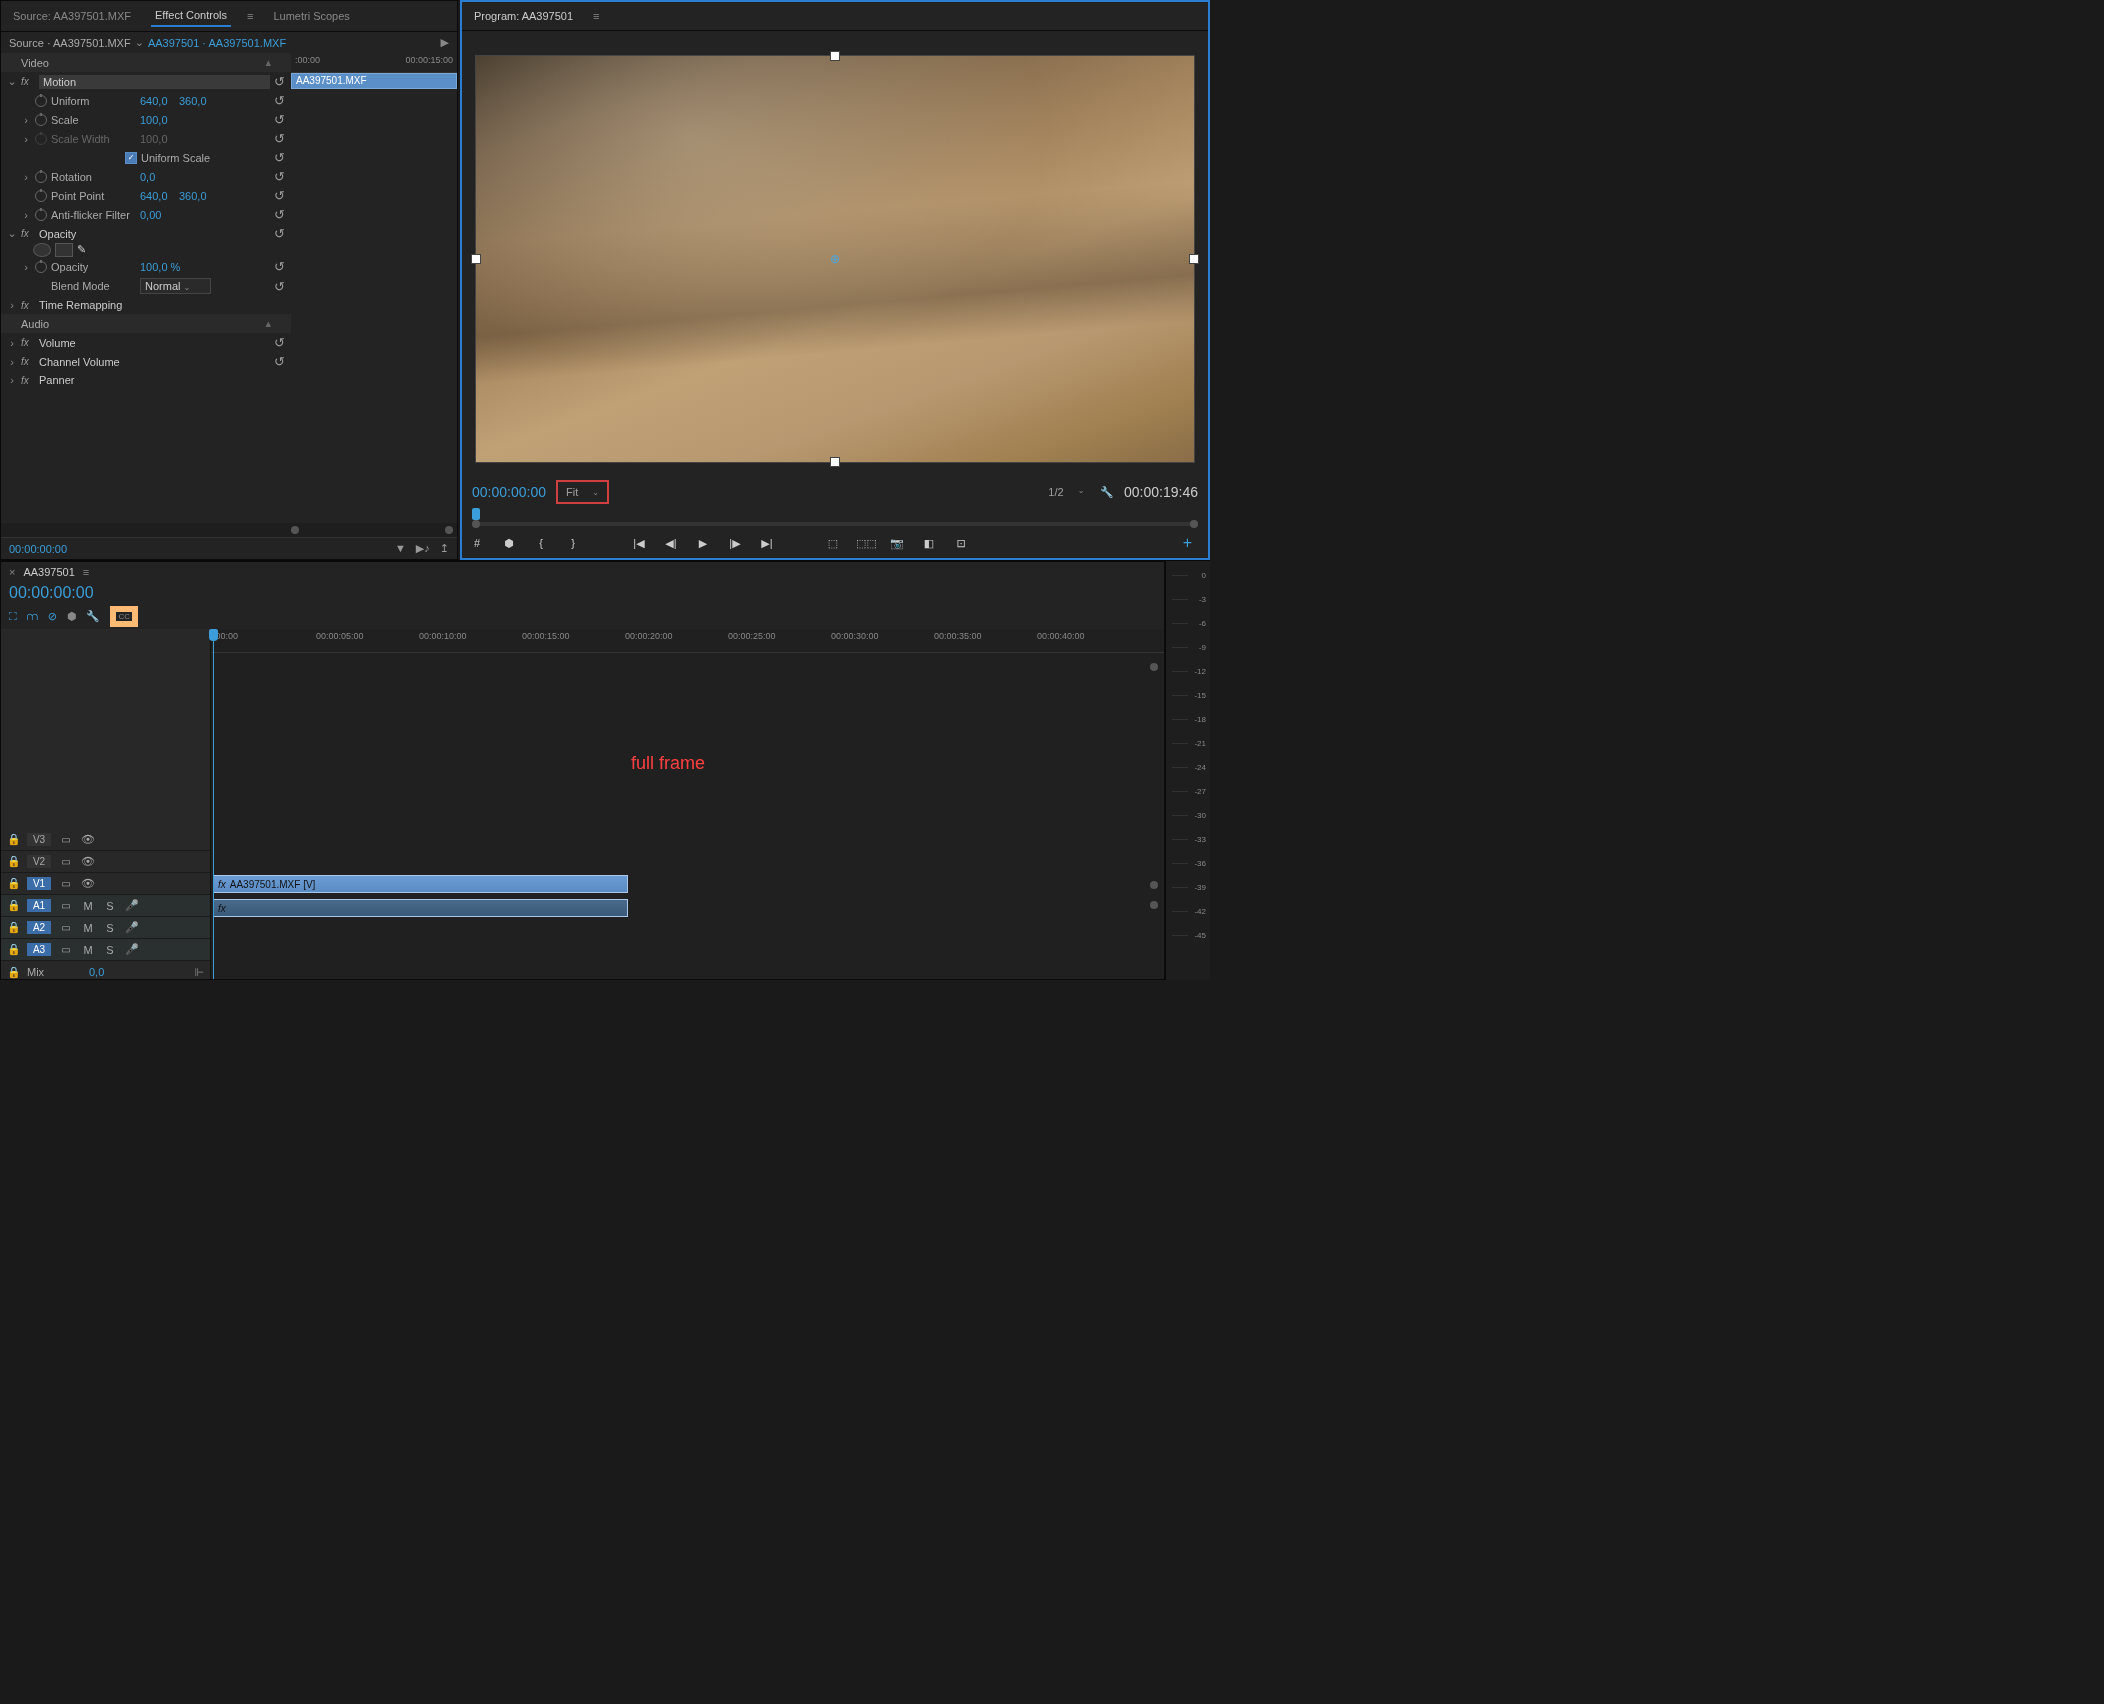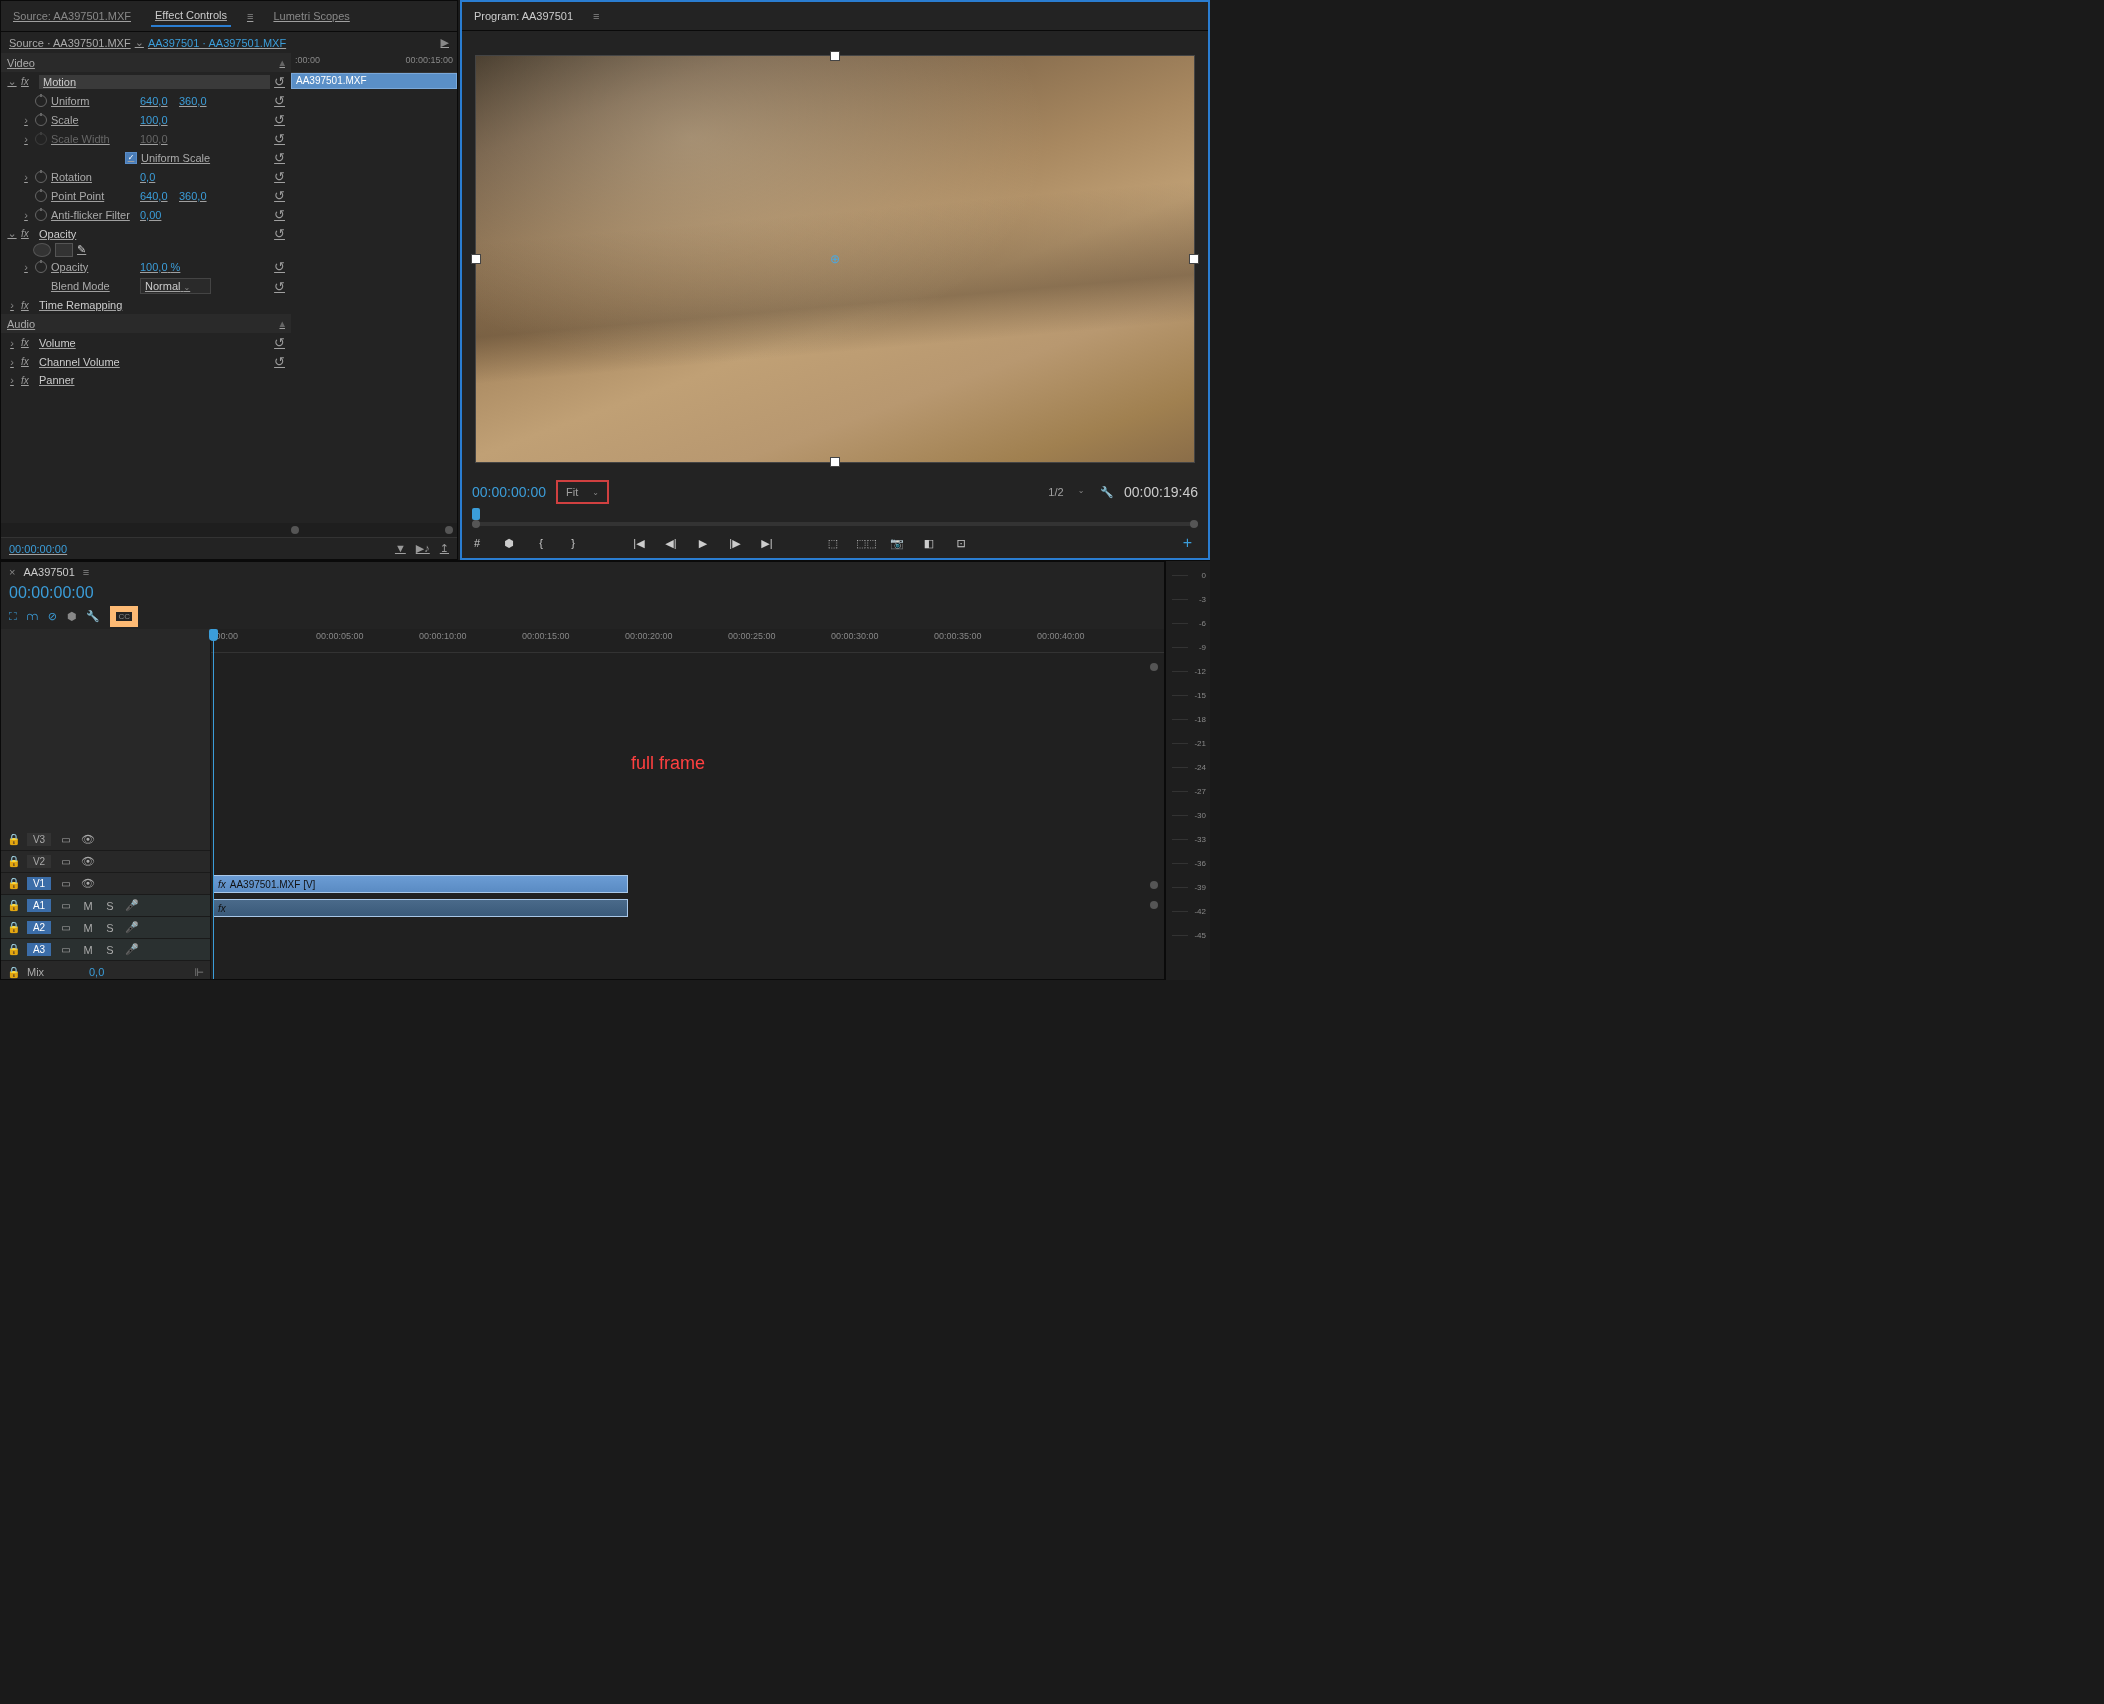--- a/index.html
+++ b/index.html
@@ -4,38 +4,38 @@
 <style>
 * { margin: 0; padding: 0; box-sizing: border-box; font-family: 'Segoe UI', Arial, sans-serif; }
 body { background: #1a1a1a; color: #a0a0a0; font-size: 11px; overflow: hidden; width: 1210px; height: 980px; }
 
 .panel-tabs { display: flex; align-items: center; padding: 4px 8px; gap: 16px; background: #232323; border-bottom: 1px solid #0a0a0a; }
 .panel-tab { padding: 4px 4px; cursor: pointer; color: #888; }
 .panel-tab.active { color: #ccc; border-bottom: 2px solid #2a7dd1; }
 .panel-tab-menu { color: #888; }
 
 .top-row { display: flex; height: 560px; }
-.effect-controls { width: 458px; background: #232323; border: 1px solid #0a0a0a; display: flex; flex-direction: column; text-decoration: underline; }
+.effect-controls { width: 458px; background: #232323; border: 1px solid #0a0a0a; display: flex; flex-direction: column; }
 .program-panel { flex: 1; background: #232323; border: 2px solid #2a7dd1; display: flex; flex-direction: column; margin-left: 2px; }
 
 .ec-header { display: flex; align-items: center; padding: 4px 8px; gap: 4px; }
 .ec-source { color: #aaa; }
 .ec-chevron { color: #888; cursor: pointer; }
 .ec-master { color: #3b9dd9; }
 .ec-play { margin-left: auto; color: #888; }
 
 .ec-body { flex: 1; display: flex; overflow: hidden; }
 .ec-props { width: 290px; overflow-y: auto; }
 .ec-timeline { flex: 1; background: #232323; position: relative; }
 
 .ec-ruler { height: 20px; background: #232323; border-bottom: 1px solid #333; position: relative; font-size: 9px; color: #888; }
 .ec-ruler-tick { position: absolute; top: 2px; }
 .ec-clip-bar { position: absolute; top: 20px; left: 0; right: 0; height: 16px; background: #5a8fc7; color: #fff; font-size: 10px; padding: 1px 4px; border: 1px solid #7aa8d9; }
 
-.ec-section-header { display: flex; align-items: center; padding: 3px 6px; background: #2a2a2a; gap: 12px; cursor: pointer; }
+.ec-section-header { display: flex; align-items: center; padding: 3px 20px; background: #2a2a2a; gap: 12px; cursor: pointer; }
 .ec-section-label { color: #aaa; }
 .ec-collapse-arrow { margin-left: auto; color: #666; }
 
 .ec-effect-row { display: flex; align-items: center; padding: 2px 6px; gap: 4px; min-height: 18px; }
 .ec-toggle-caret { width: 10px; text-align: center; color: #888; cursor: pointer; }
 .ec-fx-badge { font-style: italic; color: #999; width: 14px; font-size: 10px; }
 .ec-effect-name { color: #ccc; flex: 1; }
 .ec-effect-name.highlighted { background: #3a3a3a; padding: 1px 4px; }
 .ec-reset { color: #999; cursor: pointer; margin-left: auto; font-size: 13px; }
 

